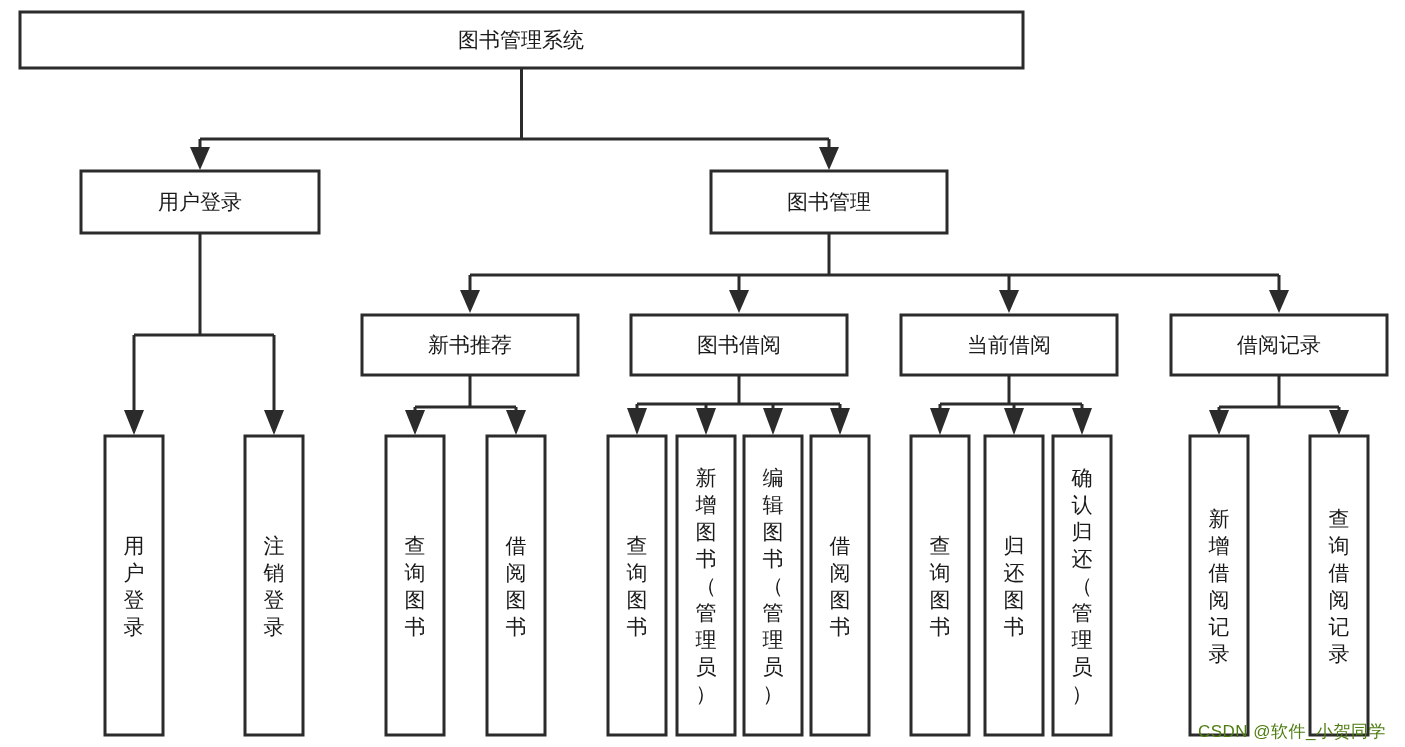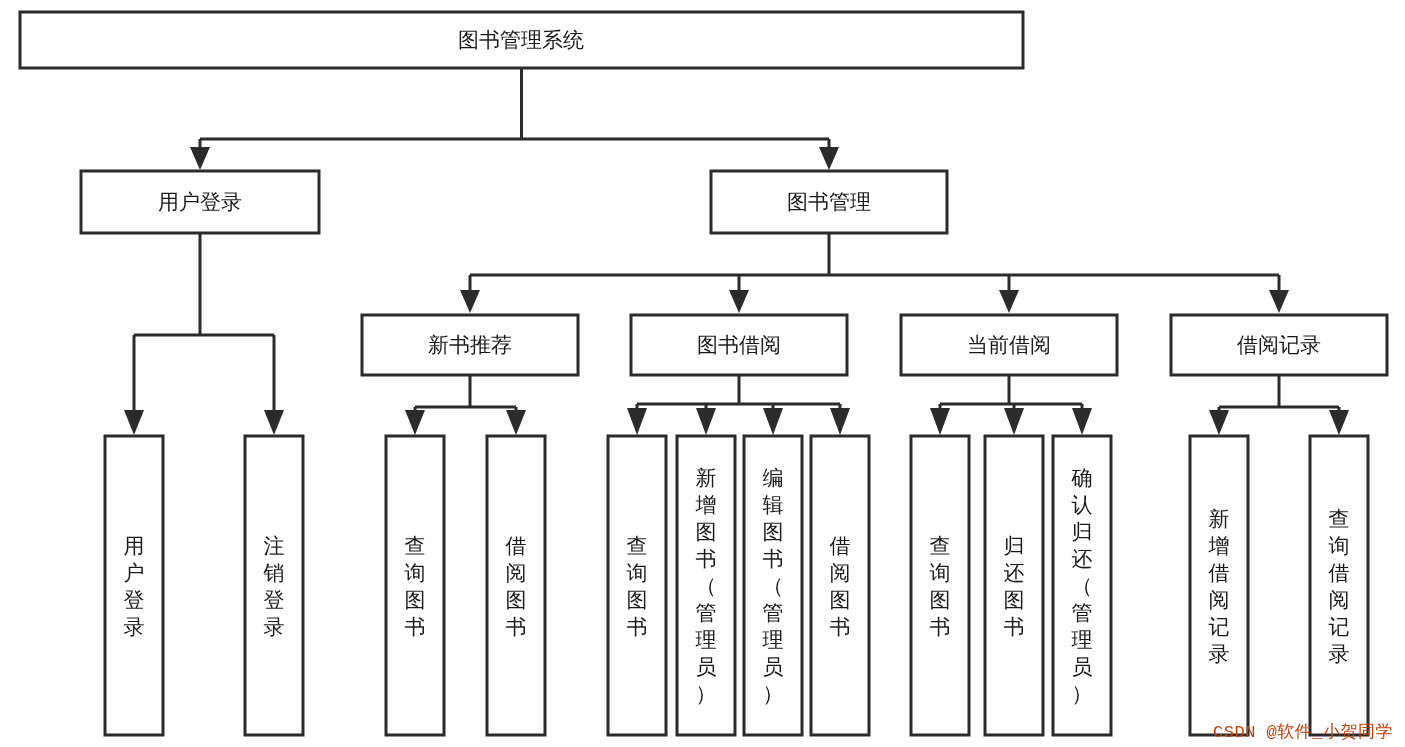--- a/index.html
+++ b/index.html
@@ -40,25 +40,25 @@
   .connector {
     stroke: #2b2b2b;
     stroke-width: 3;
     fill: none;
   }
   .arrow-head {
     fill: #2b2b2b;
   }
   .watermark {
     position: absolute;
-    right: 12px;
+    right: 19px;
     bottom: 4px;
-    font-family: Liberation Mono, monospace;
+    font-family: Liberation Sans, sans-serif;
     font-size: 17px;
-    color: #c2410c;
+    color: #4d7c0f;
     white-space: nowrap;
     letter-spacing: 0.5px;
   }
 </style>
 </head>
 <body>
 
 <svg id="diagram" viewBox="0 0 1405 747">
   <defs>
     <marker id="arrow" viewBox="0 0 12 12" refX="6" refY="10.5" markerWidth="12" markerHeight="12" orient="auto-start-reverse">

